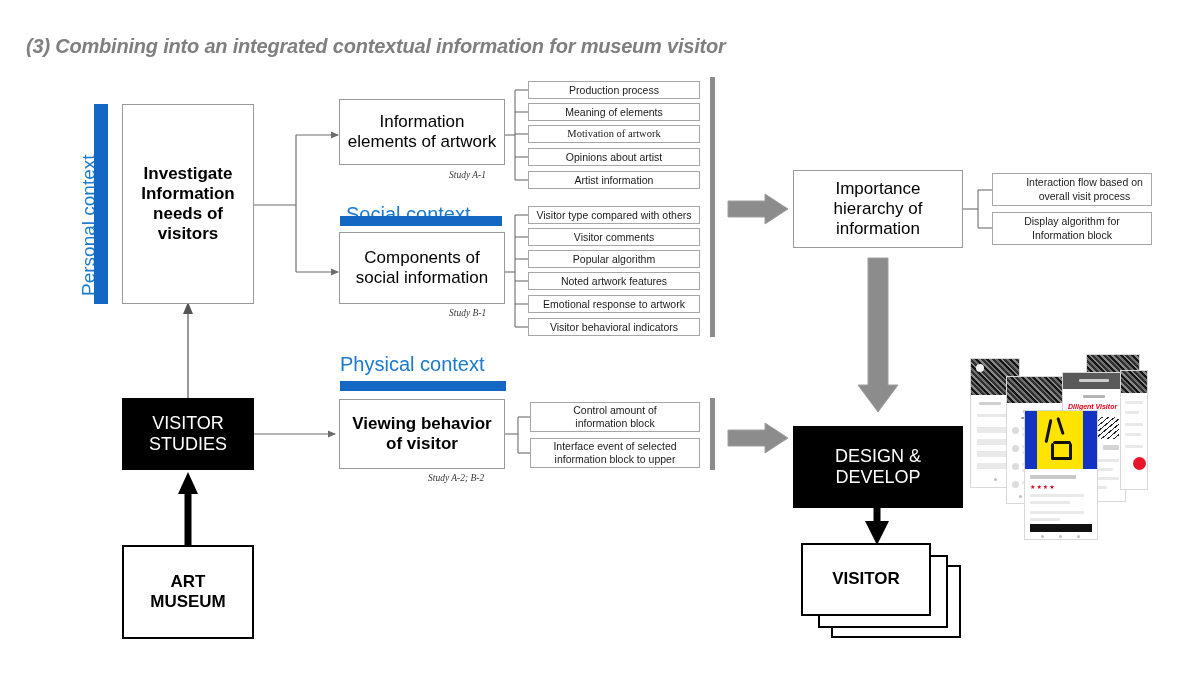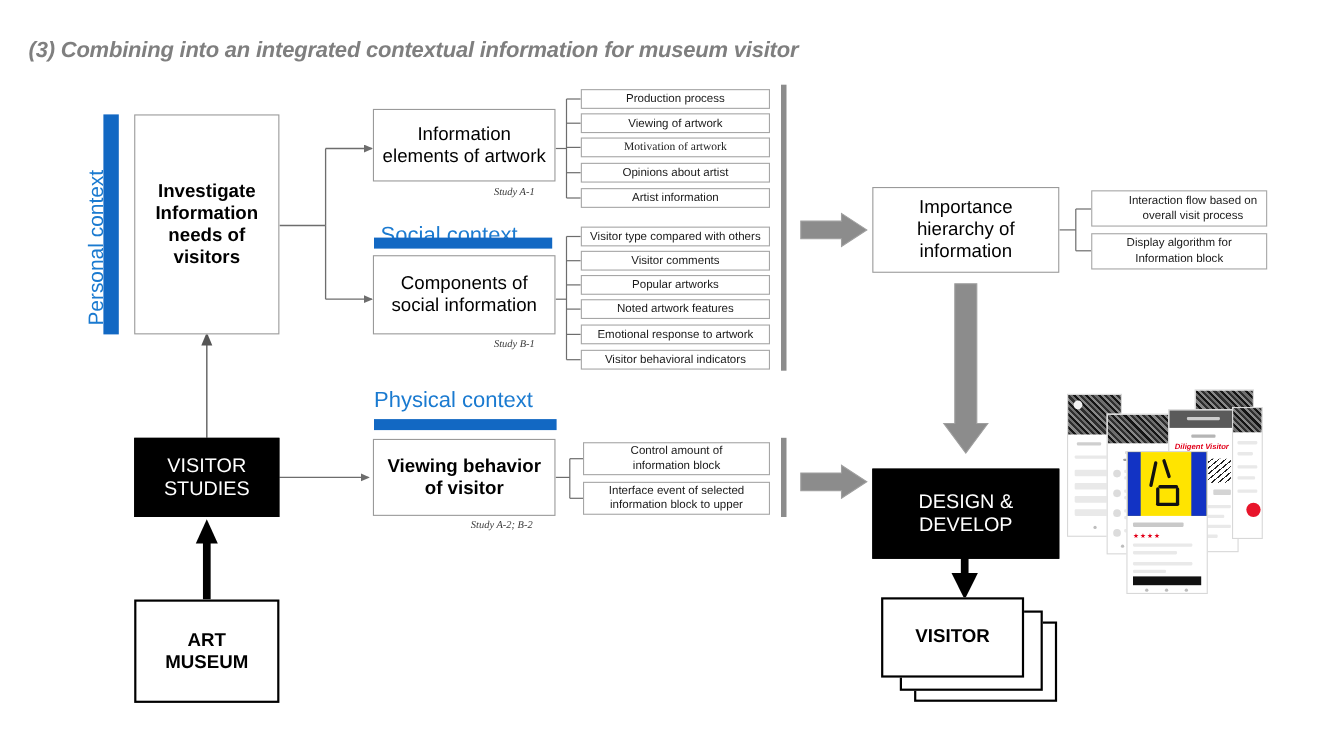--- a/index.html
+++ b/index.html
@@ -153,28 +153,28 @@
 
   <div class="abs box plain" style="left:339px;top:99px;width:166px;height:66px;white-space:pre-line;">Information
 elements of artwork</div>
   <div class="abs study" style="left:449px;top:170px;">Study A-1</div>
 
   <div class="abs box plain" style="left:339px;top:232px;width:166px;height:72px;white-space:pre-line;">Components of
 social information</div>
   <div class="abs study" style="left:449px;top:308px;">Study B-1</div>
 
   <div class="abs box thin leaf" style="left:528px;top:81px;width:172px;height:18px;">Production process</div>
-  <div class="abs box thin leaf" style="left:528px;top:103px;width:172px;height:18px;">Viewing of artwork</div>
+  <div class="abs box thin leaf" style="left:528px;top:103px;width:172px;height:18px;">Meaning of elements</div>
   <div class="abs box thin leaf" style="left:528px;top:125px;width:172px;height:18px;font-family:Liberation Serif, serif;">Motivation of artwork</div>
   <div class="abs box thin leaf" style="left:528px;top:148px;width:172px;height:18px;">Opinions about artist</div>
   <div class="abs box thin leaf" style="left:528px;top:171px;width:172px;height:18px;">Artist information</div>
 
   <div class="abs box thin leaf" style="left:528px;top:206px;width:172px;height:18px;">Visitor type compared with others</div>
   <div class="abs box thin leaf" style="left:528px;top:228px;width:172px;height:18px;">Visitor comments</div>
-  <div class="abs box thin leaf" style="left:528px;top:250px;width:172px;height:18px;">Popular artworks</div>
+  <div class="abs box thin leaf" style="left:528px;top:250px;width:172px;height:18px;">Popular algorithm</div>
   <div class="abs box thin leaf" style="left:528px;top:272px;width:172px;height:18px;">Noted artwork features</div>
   <div class="abs box thin leaf" style="left:528px;top:295px;width:172px;height:18px;">Emotional response to artwork</div>
   <div class="abs box thin leaf" style="left:528px;top:318px;width:172px;height:18px;">Visitor behavioral indicators</div>
 
   <div class="abs greybar" style="left:710px;top:77px;width:5px;height:260px;"></div>
 
   <div class="abs ctx-label" style="left:340px;top:353px;">Physical context</div>
   <div class="abs ctx-bar" style="left:340px;top:381px;width:166px;height:10px;"></div>
 
   <div class="abs box main" style="left:339px;top:399px;width:166px;height:70px;white-space:pre-line;">Viewing behavior

